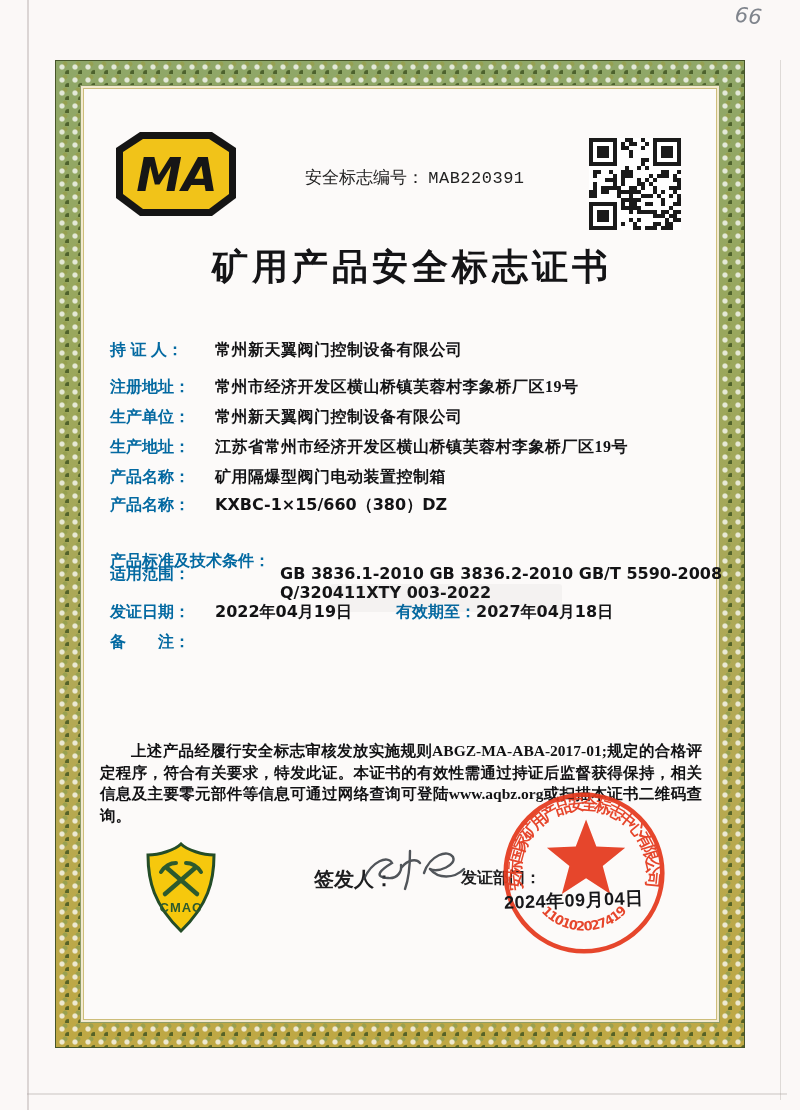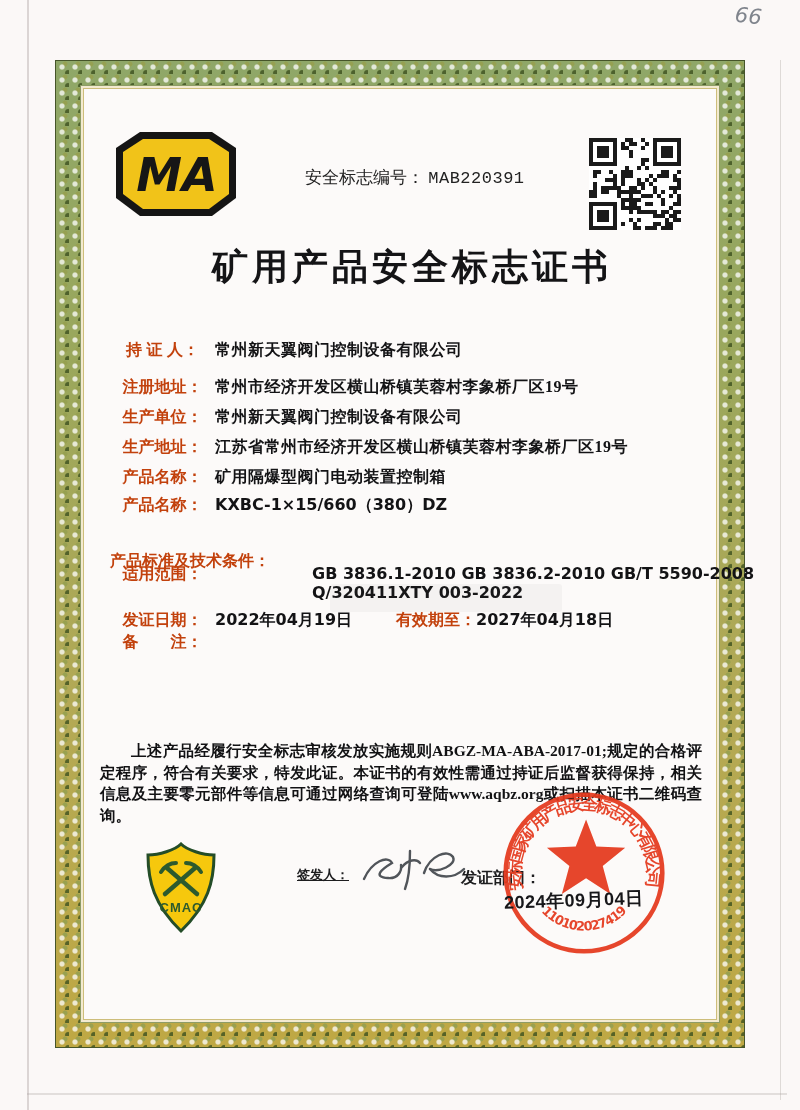--- a/index.html
+++ b/index.html
@@ -40,36 +40,36 @@
   .cert-no-line{position:absolute;left:305px;top:166px;font-family:"Liberation Serif",serif;font-size:17px;color:#222;}
   .cert-no-line .num{font-family:Liberation Mono, monospace;letter-spacing:.5px;}
 
   .page-title{
     position:absolute;left:0;top:243px;width:800px;text-align:center;
     font-family:"Liberation Serif",serif;font-weight:900;font-size:36px;letter-spacing:4px;color:#141416;padding-left:12px;
   }
 
   .rows{position:absolute;left:110px;top:338px;width:600px;}
   .row{position:absolute;left:0;display:flex;align-items:flex-start;}
-  .row .lbl{font-weight:700;font-size:16px;white-space:nowrap;width:105px;flex:0 0 auto;color:#c2410c;text-align:center;}
+  .row .lbl{font-weight:700;font-size:16px;white-space:nowrap;width:105px;flex:0 0 auto;color:#0369a1;}
   .row .lbl.wide{width:auto;margin-right:10px;}
   .row .val{font-family:"Liberation Serif",serif;font-weight:700;font-size:16px;color:#131315;letter-spacing:.5px;}
   .row .val.tech{font-family:"DejaVu Sans",sans-serif;font-weight:700;letter-spacing:0;}
   .row .val.std{width:450px;word-break:break-all;line-height:19px;margin-top:44px;}
   .dates-row .lbl2{font-weight:700;font-size:16px;white-space:nowrap;margin-left:44px;width:auto;}
   .dates-row .val{margin-right:0;}
 
   .statement{
     position:absolute;left:100px;top:740px;width:602px;
     font-family:"Liberation Serif",serif;font-weight:700;font-size:15.5px;line-height:21.5px;
     text-align:justify;text-indent:2em;color:#121214;
   }
 
   .cmac{position:absolute;left:143px;top:842px;width:76px;height:92px;}
-  .signer-label{position:absolute;left:297px;top:866px;font-weight:700;font-size:13px;text-decoration:underline;}
+  .signer-label{position:absolute;left:314px;top:866px;font-weight:700;font-size:20px;}
   .signature{position:absolute;left:358px;top:843px;width:112px;height:58px;}
   .dept-label{position:absolute;left:461px;top:868px;font-weight:700;font-size:16px;}
 
   .stamp{position:absolute;left:481px;top:770px;width:206px;height:206px;opacity:.93;}
   .stamp-date{
     position:absolute;left:504px;top:888px;width:160px;
     font-weight:700;font-size:18px;color:#17171a;letter-spacing:.5px;transform:rotate(-2deg);
   }
 
   .pencil-note{
@@ -283,28 +283,28 @@
       <span class="val">江苏省常州市经济开发区横山桥镇芙蓉村李象桥厂区19号</span>
     </div>
   <div class="row" style="top:129px">
       <span class="lbl">产品名称：</span>
       <span class="val">矿用隔爆型阀门电动装置控制箱</span>
     </div>
   <div class="row" style="top:157px">
       <span class="lbl">产品名称：</span>
       <span class="val tech">KXBC-1×15/660（380）DZ</span>
     </div>
-  <div class="row" style="top:182px;align-items:center;gap:32px;">
+  <div class="row" style="top:182px;align-items:center;">
       <span class="lbl wide">产品标准及技术条件：</span>
       <span class="val tech std">GB 3836.1-2010 GB 3836.2-2010 GB/T 5590-2008 Q/320411XTY 003-2022</span>
     </div>
   <div class="row" style="top:226px">
       <span class="lbl">适用范围：</span>
     </div>
-  <div class="row dates-row" style="top:272px">
+  <div class="row dates-row" style="top:264px">
     <span class="lbl">发证日期：</span>
     <span class="val tech">2022年04月19日</span>
     <span class="lbl2 lbl">有效期至：</span>
     <span class="val tech">2027年04月18日</span>
   </div>
   <div class="row" style="top:294px">
       <span class="lbl">备　　注：</span>
     </div>
 </div>
 

